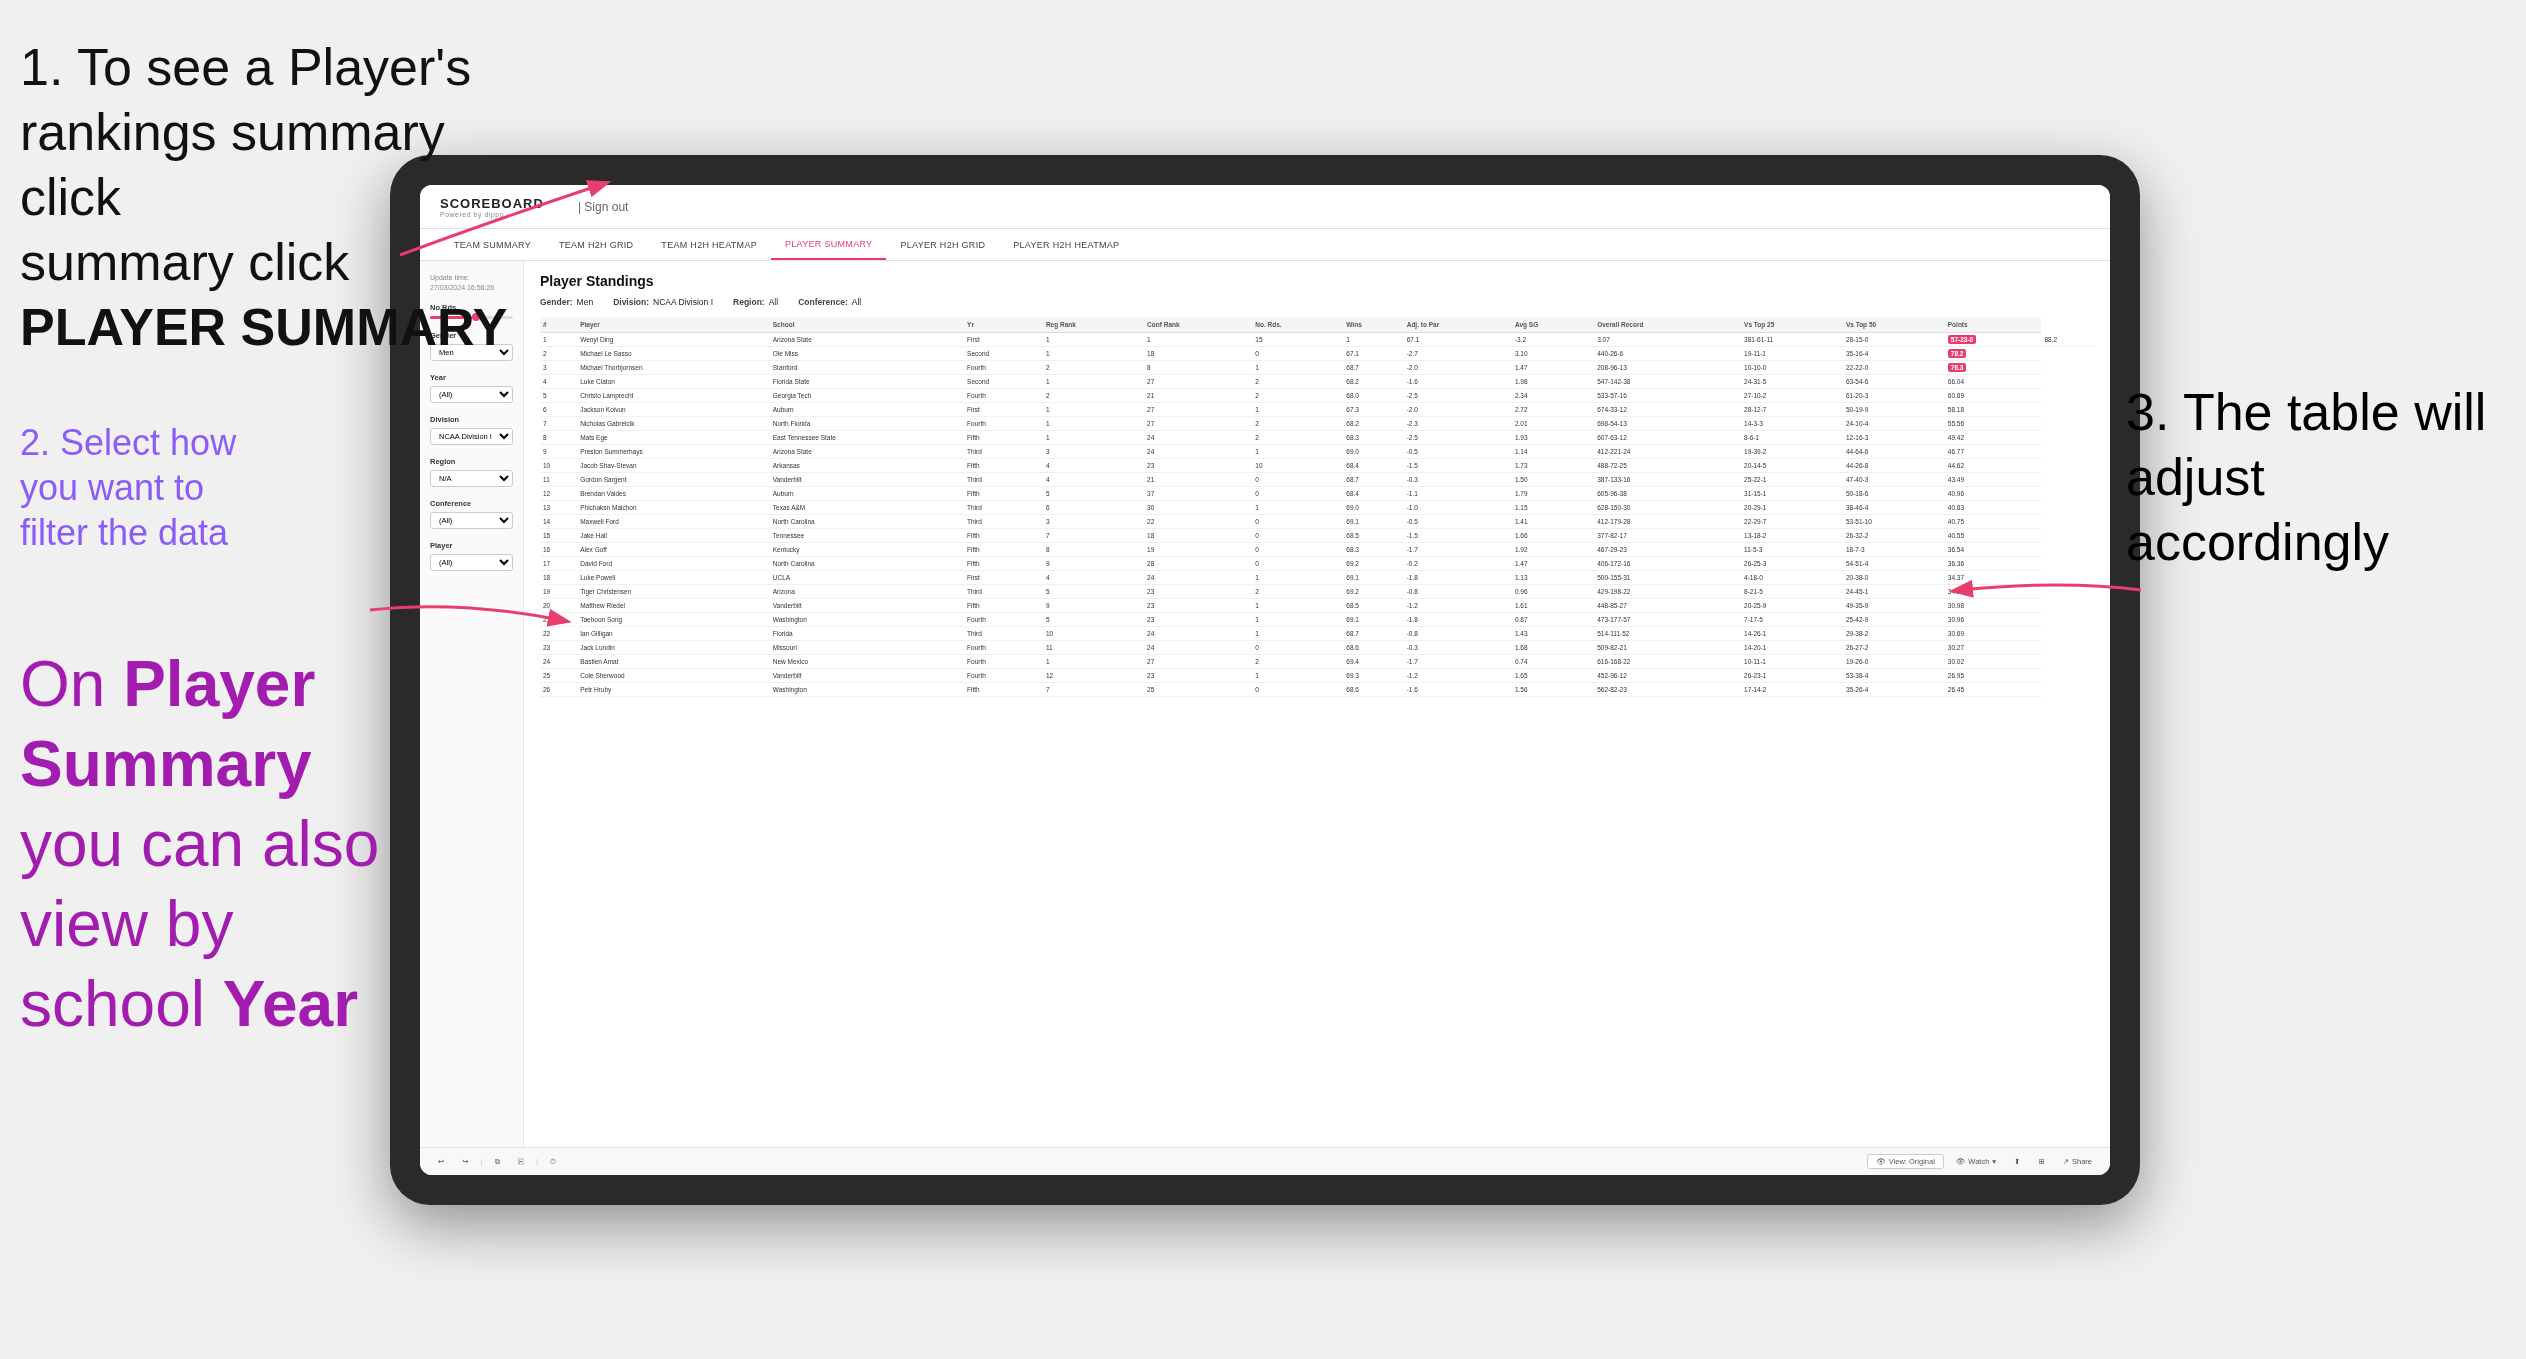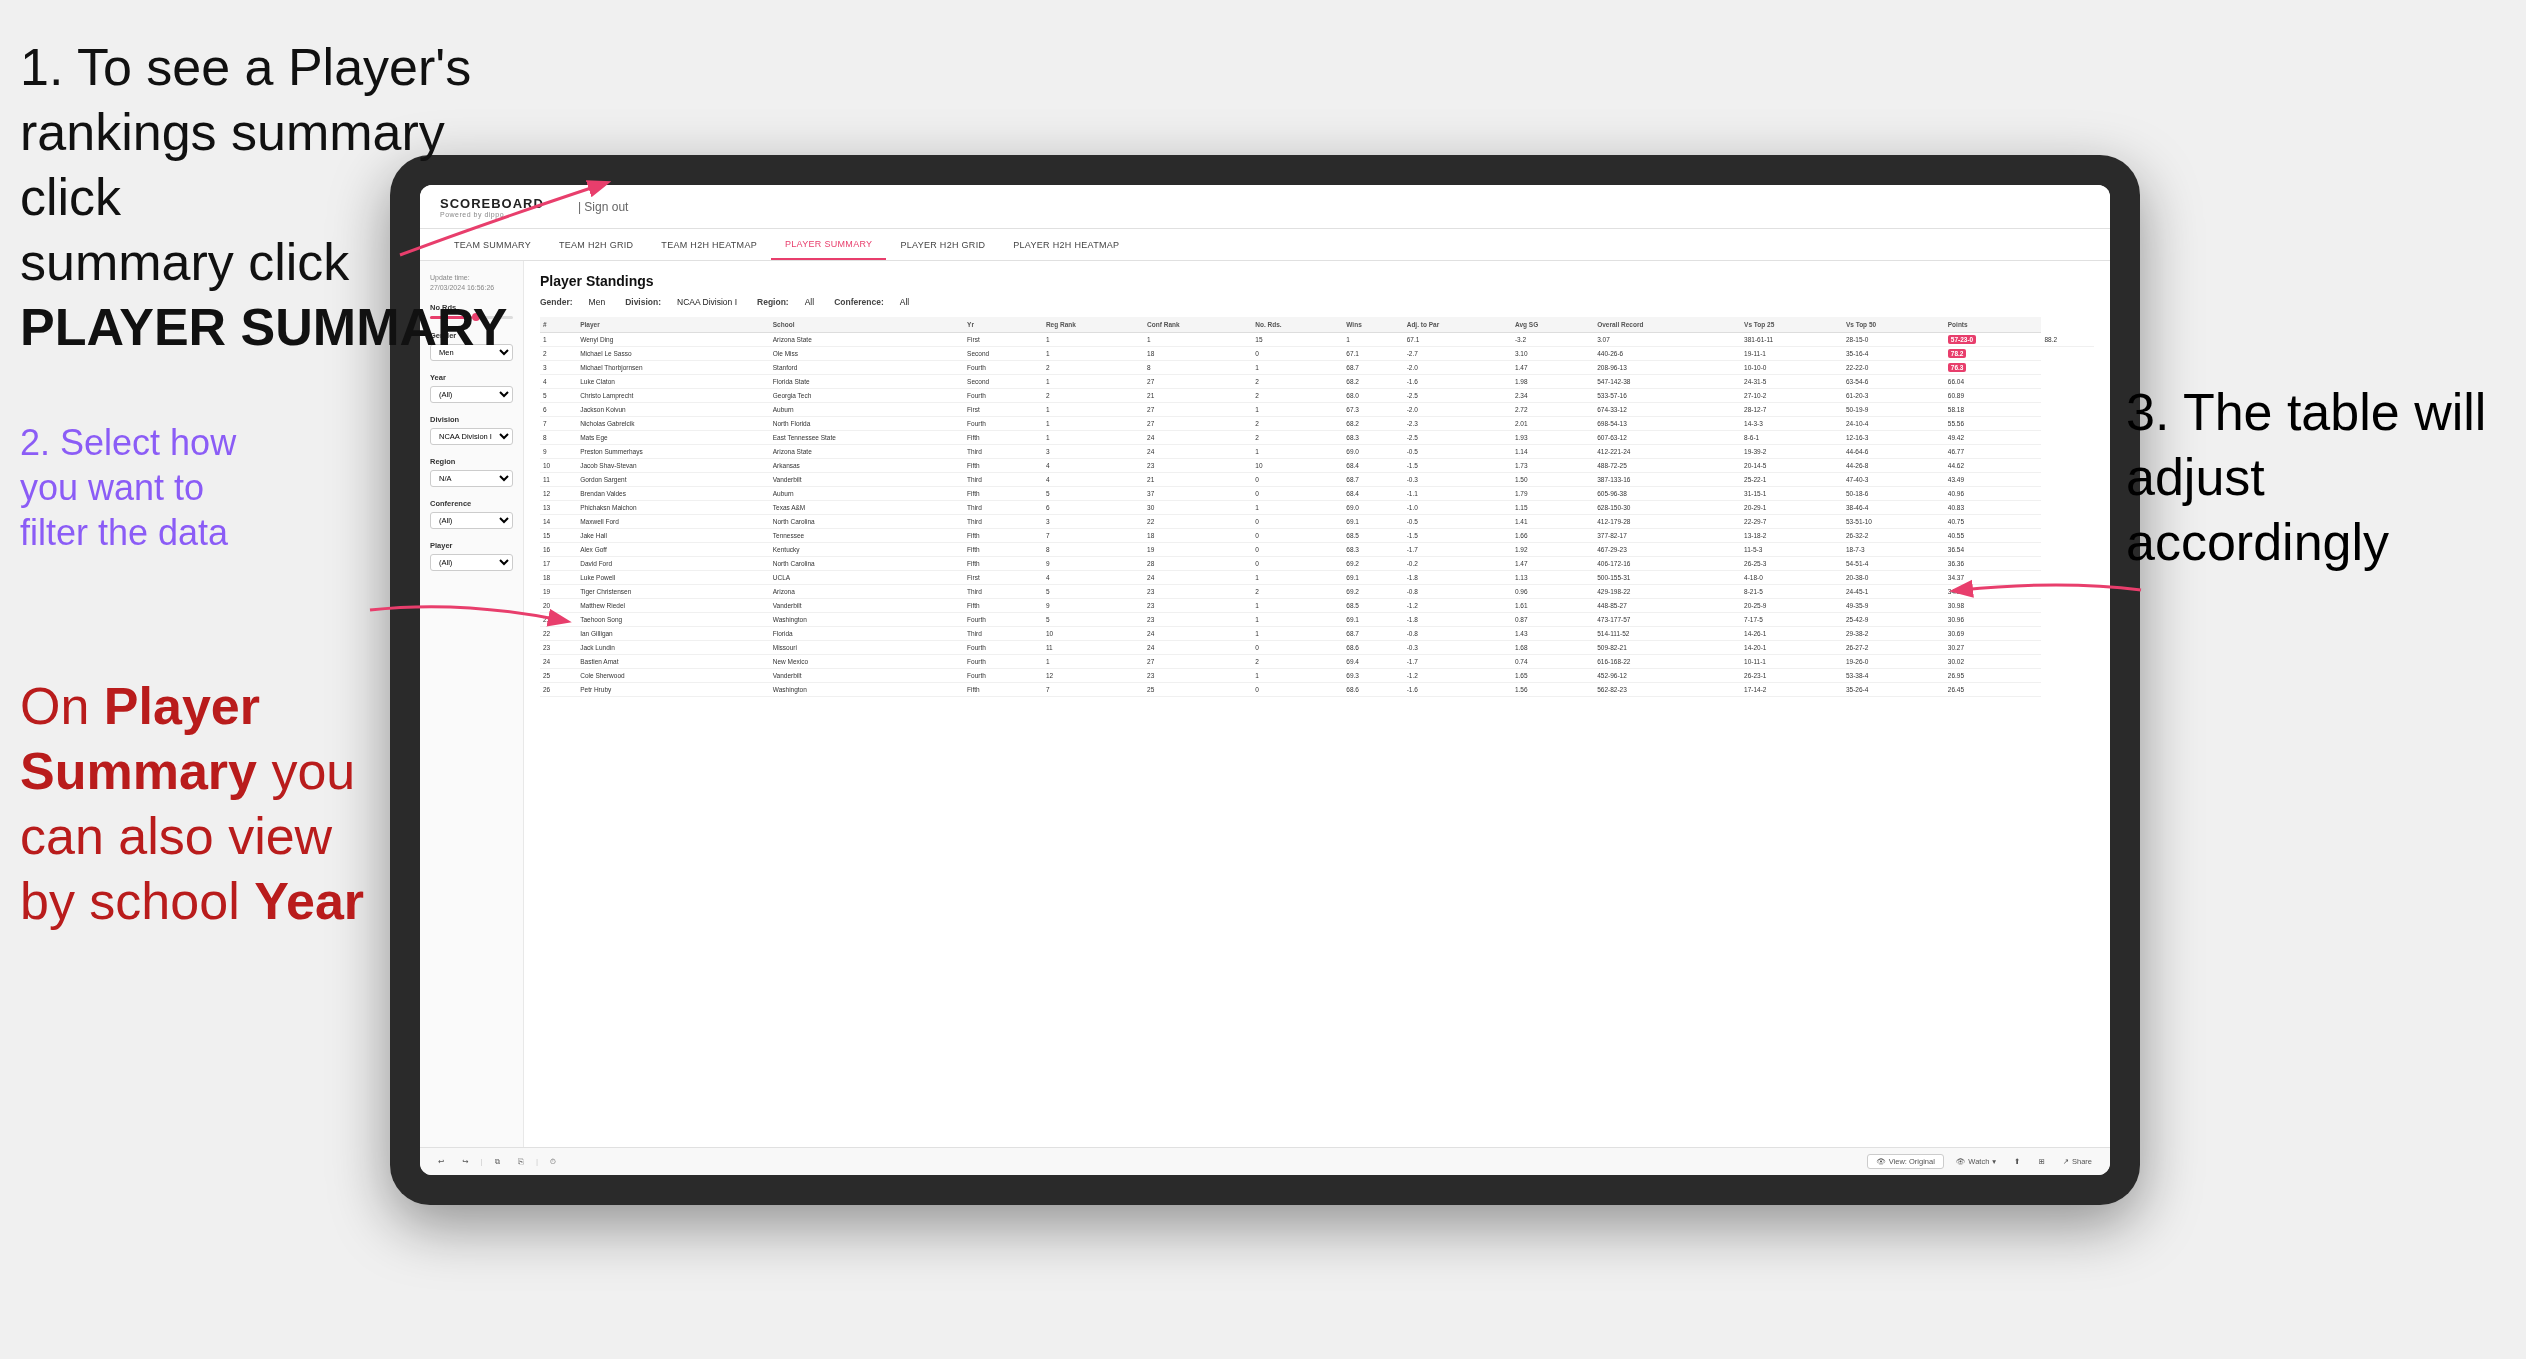--- a/index.html
+++ b/index.html
@@ -29,25 +29,25 @@
       top: 420px;
       left: 20px;
       font-size: 36px;
       line-height: 1.25;
       color: #8b5cf6;
       width: 380px;
     }
 
     .annotation-bottom-left {
       position: absolute;
-      top: 674px;
+      top: 644px;
       left: 20px;
-      font-size: 52px;
+      font-size: 64px;
       line-height: 1.25;
-      color: #b91c1c;
+      color: #a21caf;
       width: 380px;
     }
     .annotation-bottom-left b { font-weight: 900; }
 
     
     .annotation-right {
       position: absolute;
       top: 380px;
       right: 20px;
       font-size: 52px;
@@ -240,21 +240,21 @@
     }
 
     .filter-row {
       display: flex;
       gap: 20px;
       margin-bottom: 10px;
       font-size: 8.5px;
       color: #444;
       align-items: center;
     }
-    .filter-item { display: flex; align-items: center; gap: 16px; }
+    .filter-item { display: flex; align-items: center; gap: 4px; }
     .filter-label { font-weight: 600; }
     .filter-value { color: #222; }
 
     
     .data-table {
       width: 100%;
       border-collapse: collapse;
       font-size: 7px;
     }
     .data-table th {

